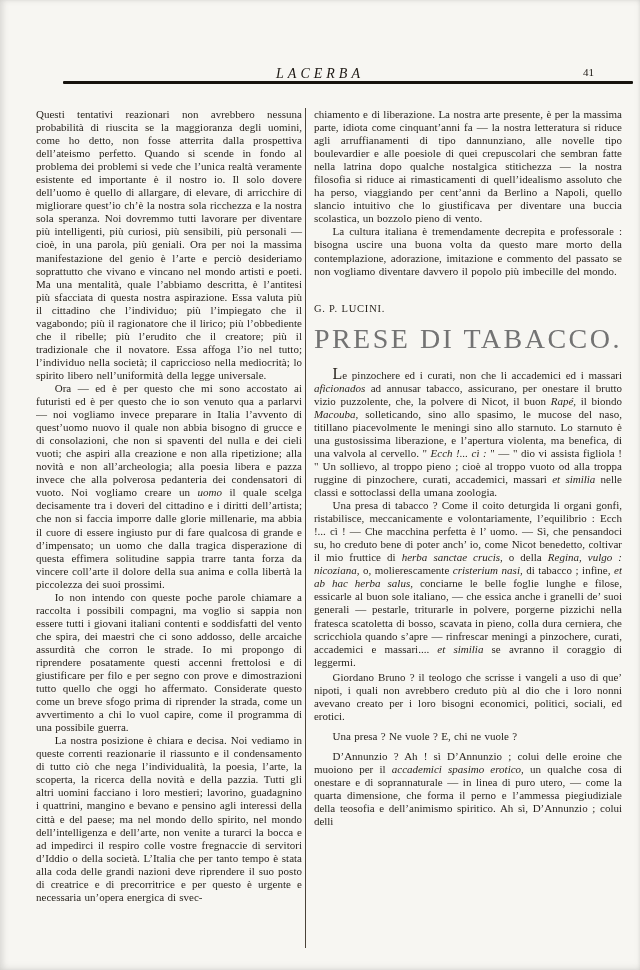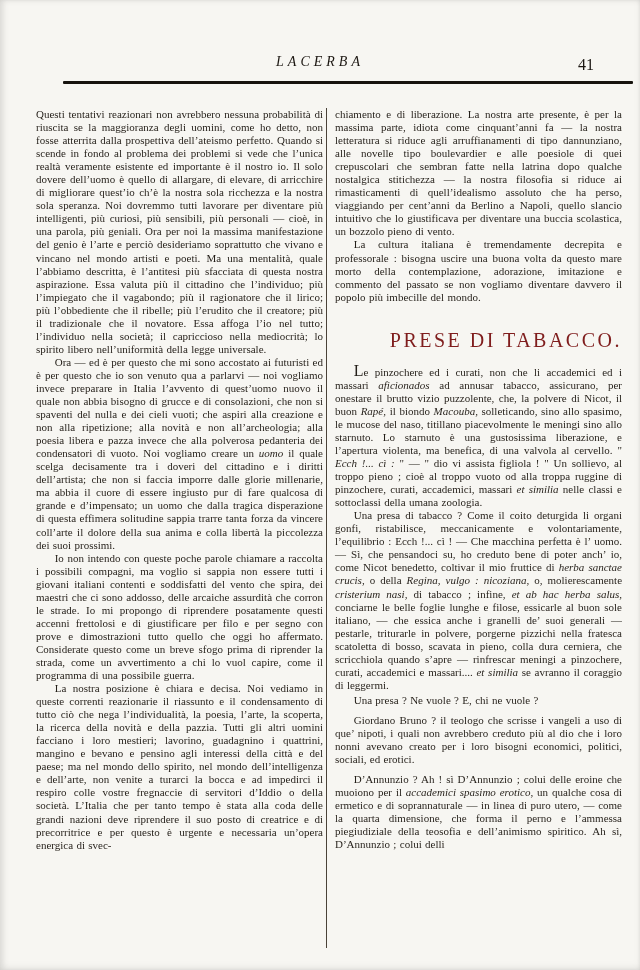--- a/index.html
+++ b/index.html
@@ -9,27 +9,27 @@
     font-family:"Liberation Serif", serif;
     position:relative; overflow:hidden;
   }
   .page {
     position:absolute; inset:0;
     background:#f7f6f2;
     box-shadow: inset 3px 0 6px rgba(0,0,0,0.10), inset -1px 0 3px rgba(0,0,0,0.05), inset 0 -3px 8px rgba(0,0,0,0.04);
   }
   .page-header { position:absolute; top:54px; left:0; width:100%; height:22px; }
   .journal-title {
-    position:absolute; left:50%; transform:translateX(-50%); top:0;
+    position:absolute; left:50%; transform:translateX(-50%); top:12px;
     font-style:italic; font-size:14px; letter-spacing:4px;
     color:#1c1712; white-space:nowrap;
   }
   .page-number {
-    position:absolute; right:46px; top:2px;
-    font-size:16px; color:#1c1712;
+    position:absolute; right:46px; top:12px;
+    font-size:11px; color:#1c1712;
   }
   .header-rule {
     position:absolute; top:81px; left:63px; width:570px; height:3px;
     background:#17130e; border-radius:1px;
   }
   .columns {
     position:absolute; top:108px; left:36px; width:586px; height:846px;
     display:flex; overflow:hidden;
   }
   .col-left { width:287px; }
@@ -40,22 +40,22 @@
     font-size:11px; line-height:13.05px; color:#241f19;
     word-spacing:0.6px;
   }
   p.para i { font-style:italic;margin-top:42px; }
   .continuation p.para:first-child { text-indent:0; }
   .article { margin-top:25px; }
   .article-author {
     font-size:10.5px; letter-spacing:0.8px; color:#241f19; margin-bottom:9px;
   }
   .article-title {
-    font-size:20px; font-weight:normal; letter-spacing:2.5px;
-    text-align:right; margin:0 0 13px 0; color:#7f1d1d; white-space:nowrap;
+    font-size:28px; font-weight:normal; letter-spacing:2.5px;
+    text-align:center; margin:0 0 13px 0; color:#737373; white-space:nowrap;
   }
   .article-body p.para:first-child::first-letter { font-size:1.45em; line-height:0.8; }
   .article-body p.para:nth-child(3) { margin-top:2px; }
   .article-body p.para:nth-child(n+4) { margin-top:7px; }
 </style>
 </head>
 <body>
 
 <div class="page">
 
@@ -77,25 +77,26 @@
 
     <div class="col-divider"></div>
 
     <div class="col-right">
       <div class="continuation">
           <p class="para"><span>chiamento e di liberazione. La nostra arte presente, è per la massima parte, idiota come cinquant’anni fa — la nostra letteratura si riduce agli arruffianamenti di tipo dannunziano, alle novelle tipo boulevardier e alle poesiole di quei crepuscolari che sembran fatte nella latrina dopo qualche nostalgica stitichezza — la nostra filosofia si riduce ai rimasticamenti di quell’idealismo assoluto che ha perso, viaggiando per cent’anni da Berlino a Napoli, quello slancio intuitivo che lo giustificava per diventare una buccia scolastica, un bozzolo pieno di vento.</span></p>
           <p class="para"><span>La cultura italiana è tremendamente decrepita e professorale : bisogna uscire una buona volta da questo mare morto della contemplazione, adorazione, imitazione e commento del passato se non vogliamo diventare davvero il popolo più imbecille del mondo.</span></p>
         </div>
 
       <div class="article">
+        <div class="article-author">G. P. LUCINI.</div>
         <h1 class="article-title">PRESE DI TABACCO.</h1>
         <div class="article-body">
             <p class="para"><span>Le pinzochere ed i curati, non che li accademici ed i massari </span><i>aficionados</i><span> ad annusar tabacco, assicurano, per onestare il brutto vizio puzzolente, che, la polvere di Nicot, il buon </span><i>Rapé</i><span>, il biondo </span><i>Macouba</i><span>, solleticando, sino allo spasimo, le mucose del naso, titillano piacevolmente le meningi sino allo starnuto. Lo starnuto è una gustosissima liberazione, e l’apertura violenta, ma benefica, di una valvola al cervello. " </span><i>Ecch !... cì :</i><span> " — " dio vi assista figliola ! " Un sollievo, al troppo pieno ; cioè al troppo vuoto od alla troppa ruggine di pinzochere, curati, accademici, massari </span><i>et similia</i><span> nelle classi e sottoclassi della umana zoologia.</span></p>
             <p class="para"><span>Una presa di tabacco ? Come il coito deturgida li organi gonfi, ristabilisce, meccanicamente e volontariamente, l’equilibrio : Ecch !... cì ! — Che macchina perfetta è l’ uomo. — Sì, che pensandoci su, ho creduto bene di poter anch’ io, come Nicot benedetto, coltivar il mio fruttice di </span><i>herba sanctae crucis</i><span>, o della </span><i>Regina</i><span>, </span><i>vulgo : nicoziana</i><span>, o, molierescamente </span><i>cristerium nasi</i><span>, di tabacco ; infine, </span><i>et ab hac herba salus</i><span>, conciarne le belle foglie lunghe e filose, essicarle al buon sole italiano, — che essica anche i granelli de’ suoi generali — pestarle, triturarle in polvere, porgerne pizzichi nella fratesca scatoletta di bosso, scavata in pieno, colla dura cerniera, che scricchiola quando s’apre — rinfrescar meningi a pinzochere, curati, accademici e massari.... </span><i>et similia</i><span> se avranno il coraggio di leggermi.</span></p>
+            <p class="para"><span>Giordano Bruno ? il teologo che scrisse i vangeli a uso di que’ nipoti, i quali non avrebbero creduto più al dio che i loro nonni avevano creato per i loro bisogni economici, politici, sociali, ed erotici.</span></p>
             <p class="para"><span>Una presa ? Ne vuole ? E, chi ne vuole ?</span></p>
-            <p class="para"><span>Giordano Bruno ? il teologo che scrisse i vangeli a uso di que’ nipoti, i quali non avrebbero creduto più al dio che i loro nonni avevano creato per i loro bisogni economici, politici, sociali, ed erotici.</span></p>
-            <p class="para"><span>D’Annunzio ? Ah ! sì D’Annunzio ; colui delle eroine che muoiono per il </span><i>accademici spasimo erotico</i><span>, un qualche cosa di ermetico e di soprannaturale — in linea di puro utero, — come la quarta dimensione, che forma il perno e l’ammessa piegiudiziale della teosofia e dell’animismo spiritico. Ah sì, D’Annunzio ; colui delli</span></p>
+            <p class="para"><span>D’Annunzio ? Ah ! sì D’Annunzio ; colui delle eroine che muoiono per il </span><i>accademici spasimo erotico</i><span>, un qualche cosa di onestare e di soprannaturale — in linea di puro utero, — come la quarta dimensione, che forma il perno e l’ammessa piegiudiziale della teosofia e dell’animismo spiritico. Ah sì, D’Annunzio ; colui delli</span></p>
           </div>
       </div>
     </div>
 
   </div>
 </div>
 
 </body></html>

